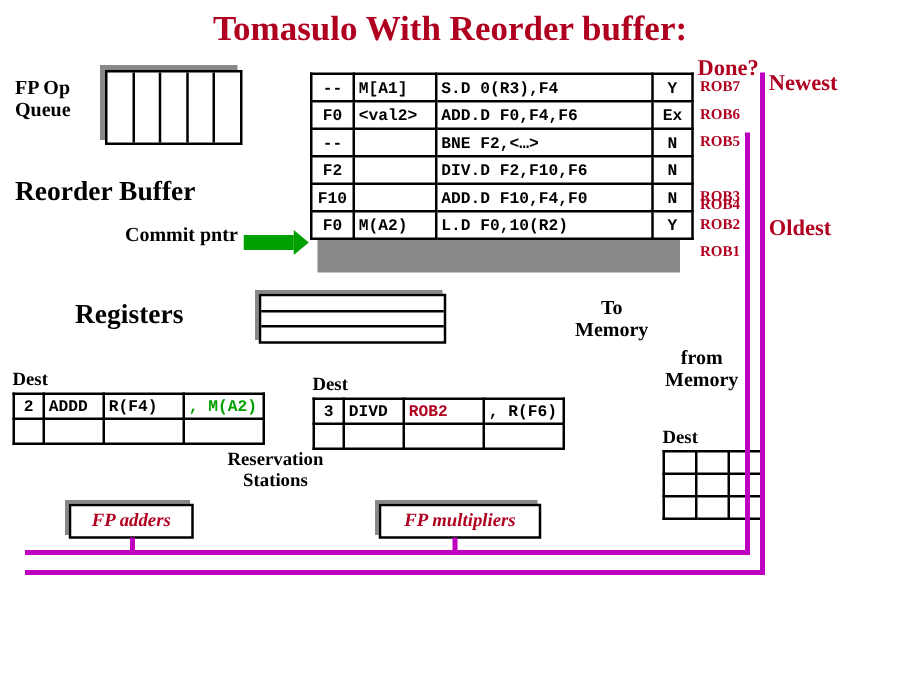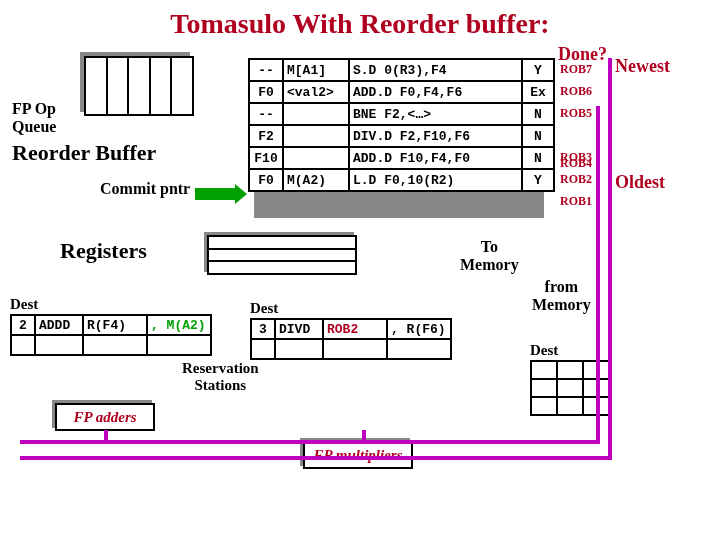--- a/index.html
+++ b/index.html
@@ -31,21 +31,20 @@
   }
   .fpop {
     position: absolute;
     left: 12px;
     top: 62px;
     font-family: "Comic Sans MS", cursive;
     font-size: 16px;
     color: #000;
     font-weight: bold;
     line-height: 1.1;
-    margin-top: 38px;
   }
   .queuebox {
     position: absolute;
     left: 80px;
     top: 52px;
     width: 110px;
     height: 60px;
     background: #888;
   }
   .queuebox .front {
@@ -242,21 +241,21 @@
     font-style: italic;
   }
   .fu .front {
     position: absolute; left:3px; top:3px; right:-3px; bottom:-3px;
     background: #fff; border: 2px solid #000;
     font-family: "Comic Sans MS", cursive;
     font-size: 15px; color: #b00020; font-weight: bold;
     display: flex; align-items: center; justify-content: center;
   }
   .fu-add { left: 52px; top: 400px; width: 100px; height: 28px; }
-  .fu-mul { left: 300px; top: 400px; width: 110px; height: 28px; margin-top: 38px; }
+  .fu-mul { left: 300px; top: 400px; width: 130px; height: 28px; }
   .rs1 .green { color: #00a000; }
   .rs2 .red { color: #b00020; }
 
   
   .bus {
     position: absolute;
     background: #c000c0;
   }
   
   .b1 { left: 20px;  top: 440px; width: 580px; height: 4px; }

